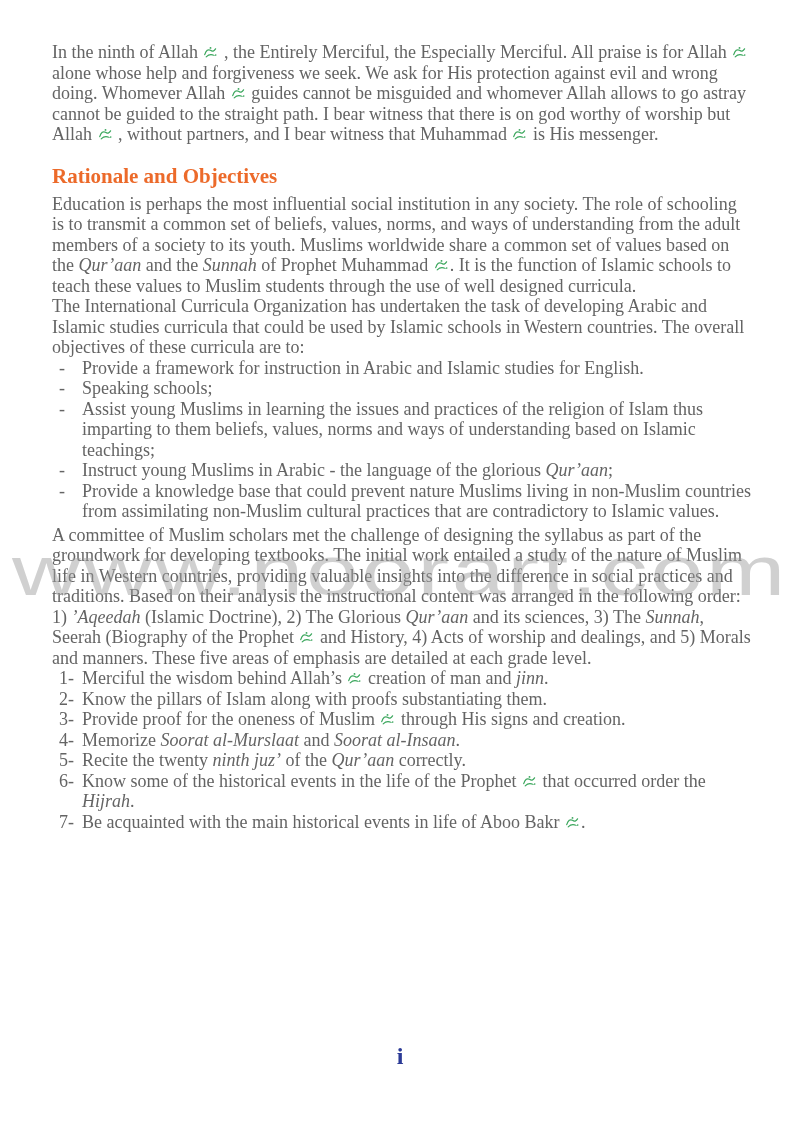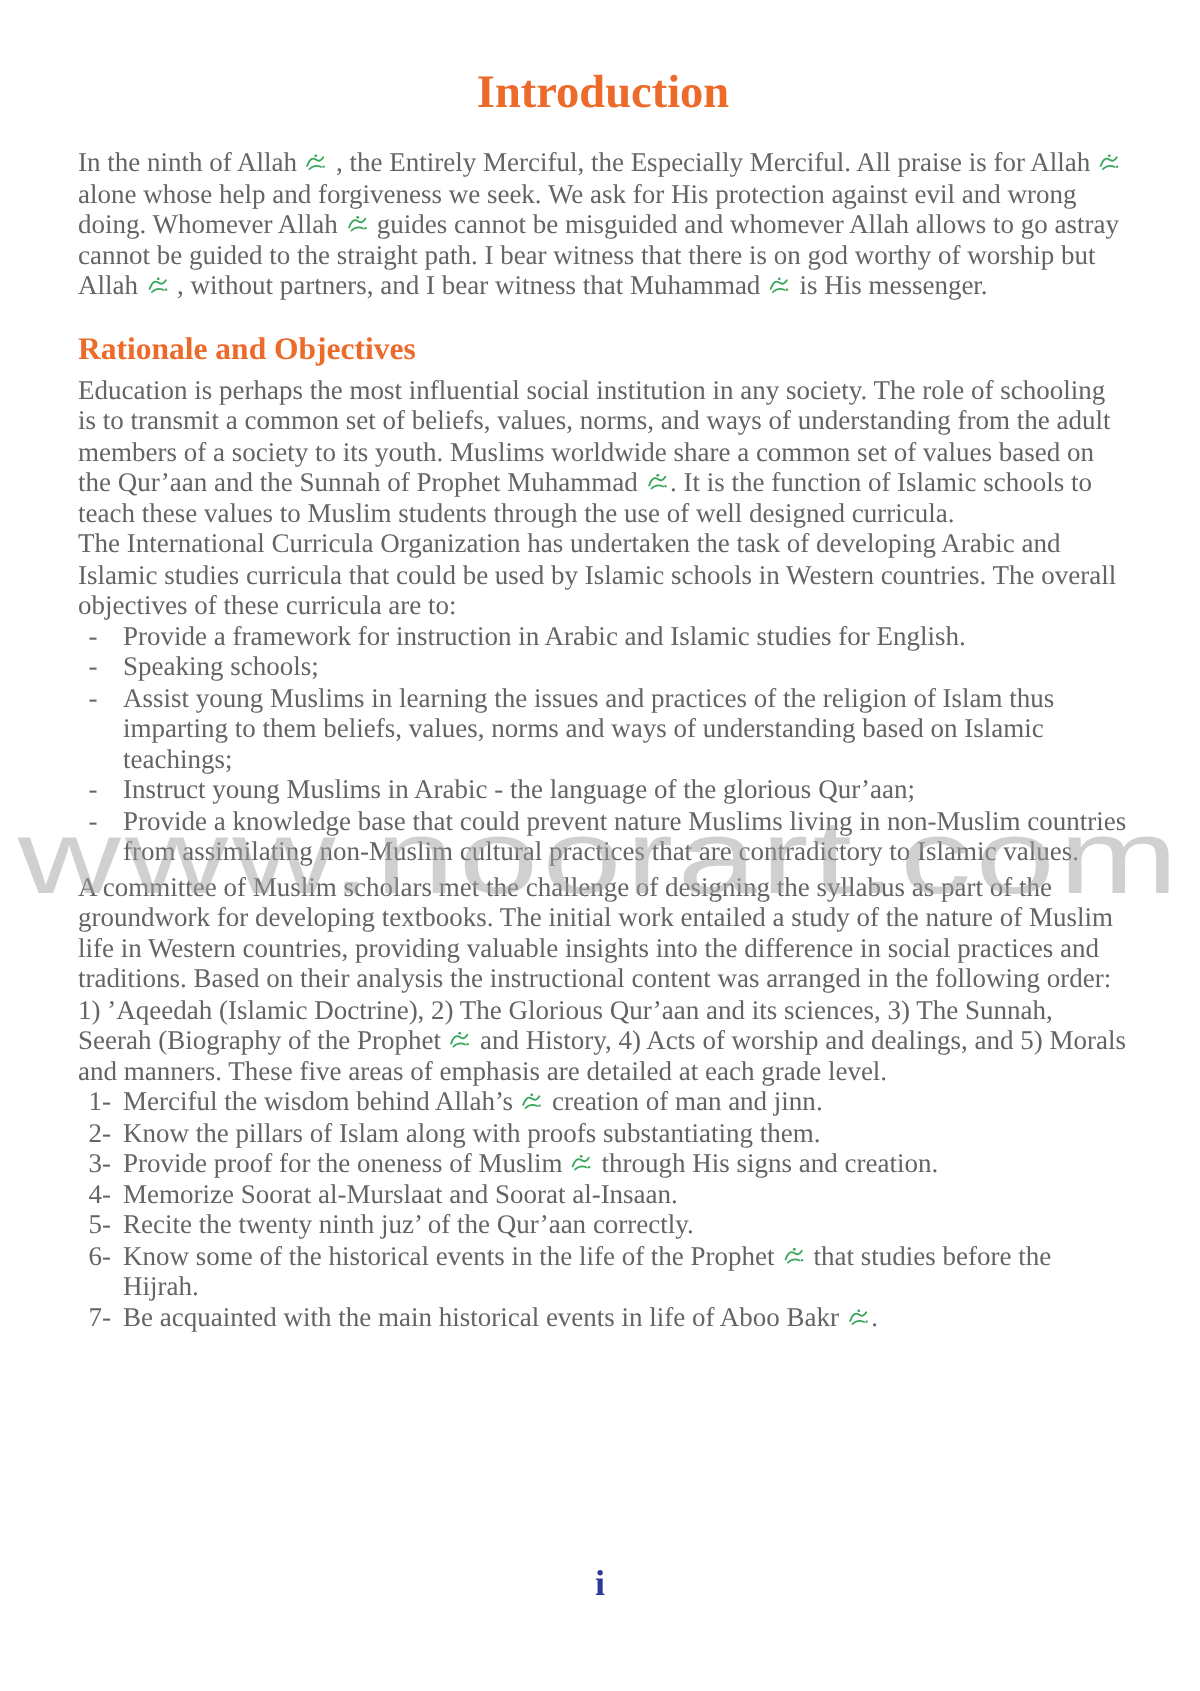--- a/index.html
+++ b/index.html
@@ -30,21 +30,21 @@
   .para { margin: 0; }
   .para.after-gap { margin-top: 3px; }
   .section-heading {
     margin: 21px 0 7px 0;
     color: var(--heading-color, #ec6a2a);
     font-size: 21px;
     line-height: 21px;
     font-weight: bold;
   }
   .section-heading.indented { padding-left: 5px; }
-  .it { }
+  .it { font-style: italic; }
   .list { margin: 0; }
   .list-row { display: flex; align-items: flex-start; }
   .list-marker {
     flex: 0 0 30px;
     padding-left: 7px;
     box-sizing: border-box;
   }
   .list-text { flex: 1 1 auto; }
   .honorific {
     display: inline-block;
@@ -84,21 +84,20 @@
     font-weight: bold;
   }
 </style>
 </head>
 <body>
 
 <div class="page">
   <div class="watermark">www.noorart.com</div>
 
   <div class="content">
-    <h1 class="doc-title">Introduction</h1>
 
     <div class="para"><span>In the ninth of Allah </span><span class="honorific"><svg viewBox="0 0 20 18" width="15" height="13">
     <path d="M2 12 Q5 3 10 6 Q14 9 17 4" fill="none" stroke="currentColor" stroke-width="1.7" stroke-linecap="round"></path>
     <path d="M4 15 Q9 10 15 13" fill="none" stroke="currentColor" stroke-width="1.5" stroke-linecap="round"></path>
     <circle cx="10" cy="2.6" r="1.3" fill="currentColor"></circle>
     <circle cx="17.2" cy="12.6" r="1.1" fill="currentColor"></circle>
   </svg></span><span> , the Entirely Merciful, the Especially Merciful. All praise is for Allah </span><span class="honorific"><svg viewBox="0 0 20 18" width="15" height="13">
     <path d="M2 12 Q5 3 10 6 Q14 9 17 4" fill="none" stroke="currentColor" stroke-width="1.7" stroke-linecap="round"></path>
     <path d="M4 15 Q9 10 15 13" fill="none" stroke="currentColor" stroke-width="1.5" stroke-linecap="round"></path>
     <circle cx="10" cy="2.6" r="1.3" fill="currentColor"></circle>
@@ -192,21 +191,21 @@
           <span class="list-marker">5-</span>
           <div class="list-text"><span>Recite the twenty </span><span class="it">ninth juz’</span><span> of the </span><span class="it">Qur’aan</span><span> correctly.</span></div>
         </div>
         <div class="list-row">
           <span class="list-marker">6-</span>
           <div class="list-text"><span>Know some of the historical events in the life of the Prophet </span><span class="honorific"><svg viewBox="0 0 20 18" width="15" height="13">
     <path d="M2 12 Q5 3 10 6 Q14 9 17 4" fill="none" stroke="currentColor" stroke-width="1.7" stroke-linecap="round"></path>
     <path d="M4 15 Q9 10 15 13" fill="none" stroke="currentColor" stroke-width="1.5" stroke-linecap="round"></path>
     <circle cx="10" cy="2.6" r="1.3" fill="currentColor"></circle>
     <circle cx="17.2" cy="12.6" r="1.1" fill="currentColor"></circle>
-  </svg></span><span> that studies before the </span><span class="it">Hijrah</span><span>.</span></div>
+  </svg></span><span> that occurred order the </span><span class="it">Hijrah</span><span>.</span></div>
         </div>
         <div class="list-row">
           <span class="list-marker">7-</span>
           <div class="list-text"><span>Be acquainted with the main historical events in life of Aboo Bakr </span><span class="honorific"><svg viewBox="0 0 20 18" width="15" height="13">
     <path d="M2 12 Q5 3 10 6 Q14 9 17 4" fill="none" stroke="currentColor" stroke-width="1.7" stroke-linecap="round"></path>
     <path d="M4 15 Q9 10 15 13" fill="none" stroke="currentColor" stroke-width="1.5" stroke-linecap="round"></path>
     <circle cx="10" cy="2.6" r="1.3" fill="currentColor"></circle>
     <circle cx="17.2" cy="12.6" r="1.1" fill="currentColor"></circle>
   </svg></span><span>.</span></div>
         </div>

